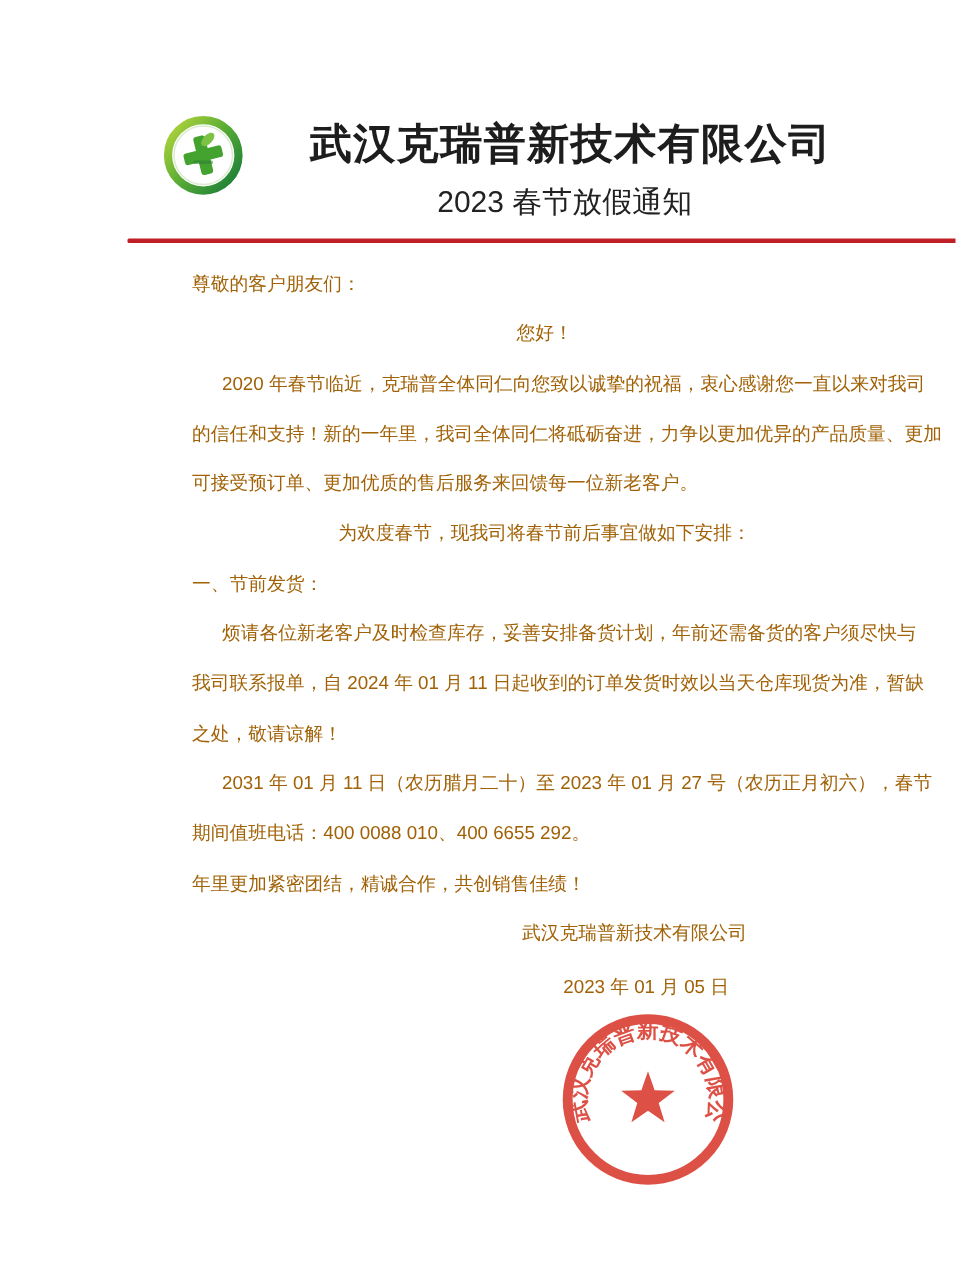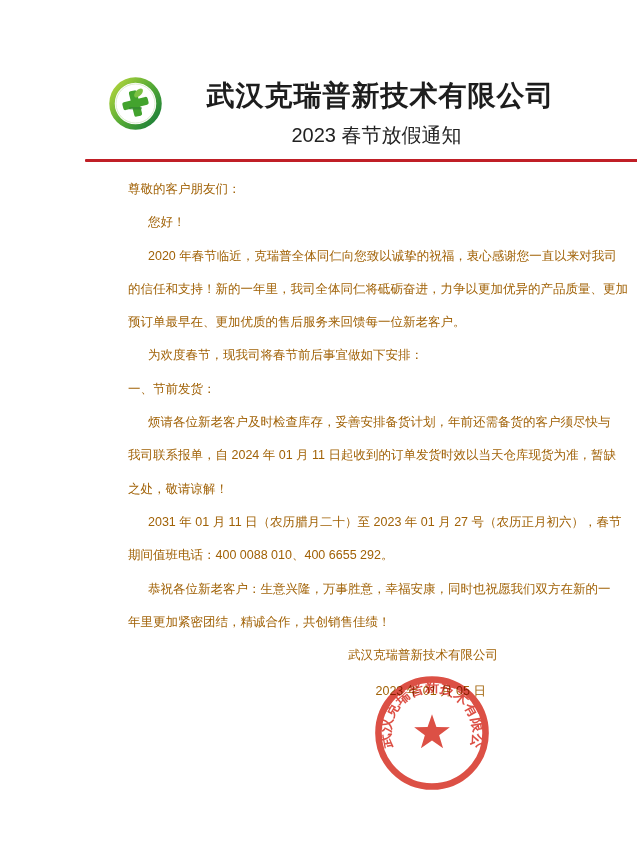--- a/index.html
+++ b/index.html
@@ -67,20 +67,21 @@
     font-size: 12.5px;
     color: #a16207;
   }
   .line {
     height: 33.3px;
     line-height: 33.3px;
     white-space: nowrap;
   }
   .line.indent {
     padding-left: 1.6em;
+    text-align: center;
   }
   .sig-line {
     height: 33.3px;
     line-height: 33.3px;
     text-align: right;
     padding-right: 80px;
     white-space: nowrap;
   }
   .date-line {
     margin-top: 3px;
@@ -130,29 +131,28 @@
   </div>
 
   <div class="divider" style="background: rgb(192, 31, 38);"></div>
 
   <div class="doc-body">
     <div id="bodyLines">
         <div class="line">尊敬的客户朋友们：</div>
         <div class="line indent">您好！</div>
         <div class="line indent">2020 年春节临近，克瑞普全体同仁向您致以诚挚的祝福，衷心感谢您一直以来对我司</div>
         <div class="line">的信任和支持！新的一年里，我司全体同仁将砥砺奋进，力争以更加优异的产品质量、更加</div>
-        <div class="line">预订单最早在、更加优质的售后服务来回馈每一位新老客户。</div>
+        <div class="line">可接受预订单、更加优质的售后服务来回馈每一位新老客户。</div>
         <div class="line indent">为欢度春节，现我司将春节前后事宜做如下安排：</div>
         <div class="line">一、节前发货：</div>
         <div class="line indent">烦请各位新老客户及时检查库存，妥善安排备货计划，年前还需备货的客户须尽快与</div>
         <div class="line">我司联系报单，自 2024 年 01 月 11 日起收到的订单发货时效以当天仓库现货为准，暂缺</div>
         <div class="line">之处，敬请谅解！</div>
         <div class="line indent">2031 年 01 月 11 日（农历腊月二十）至 2023 年 01 月 27 号（农历正月初六），春节</div>
         <div class="line">期间值班电话：400 0088 010、400 6655 292。</div>
-        <div class="line indent">恭祝各位新老客户：生意兴隆，万事胜意，幸福安康，同时也祝愿我们双方在新的一</div>
         <div class="line">年里更加紧密团结，精诚合作，共创销售佳绩！</div>
       </div>
     <div class="sig-line">武汉克瑞普新技术有限公司</div>
     <div class="sig-line date-line">2023 年 01 月 05 日</div>
   </div>
 
   <div class="stamp">
     <svg width="124" height="124" viewBox="0 0 132 132">
       <circle cx="66" cy="66" r="57" fill="none" stroke="#d8372b" stroke-width="7"></circle>
       <path id="sealArc" d="M 24.7 81 A 44 44 0 1 1 107.3 81" fill="none"></path>

